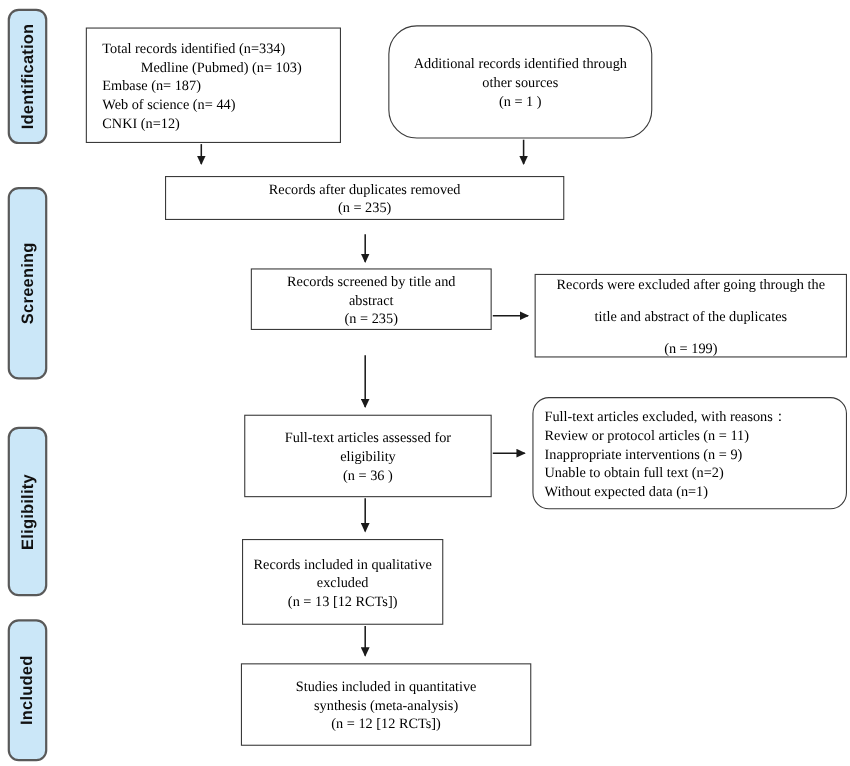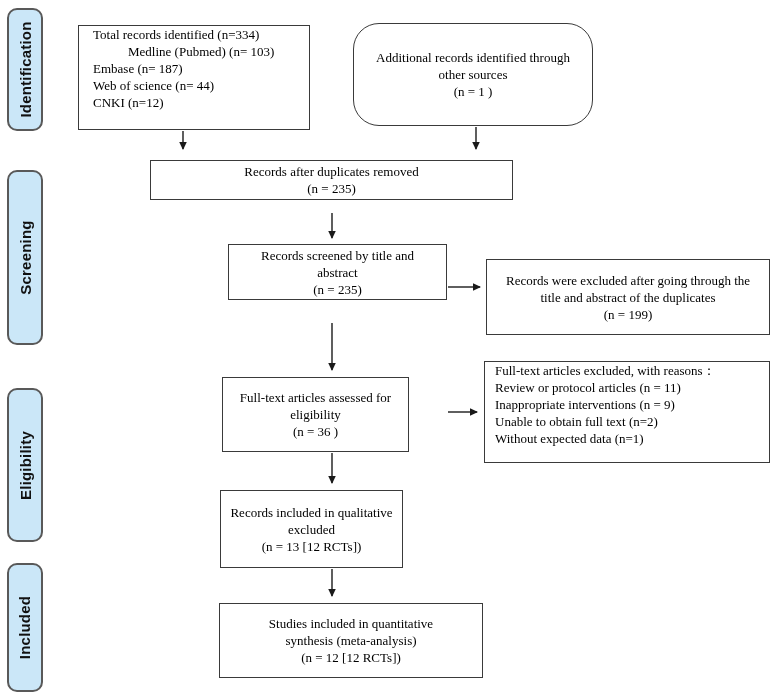--- a/index.html
+++ b/index.html
@@ -52,33 +52,34 @@
   .fbox.center {
     display: flex;
     flex-direction: column;
     justify-content: center;
     align-items: center;
     text-align: center;
   }
   .fbox.left {
     display: flex;
     flex-direction: column;
+    justify-content: center;
     text-align: left;
   }
 
   .box-records-identified   { left: 78px;  top: 25px;  width: 232px; height: 105px; padding-left: 14px; }
   .box-records-identified .line { display: block; }
   .box-records-identified .line:nth-child(2) { padding-left: 3px; margin-left: 32px; }
 
   .box-additional-records   { left: 353px; top: 23px;  width: 240px; height: 103px; border-radius: 26px; }
   .box-after-duplicates     { left: 150px; top: 160px; width: 363px; height: 40px; }
   .box-screened             { left: 228px; top: 244px; width: 219px; height: 56px; }
-  .box-excluded-title       { left: 486px; top: 259px; width: 284px; height: 76px; }
-  .box-fulltext-assessed    { left: 222px; top: 377px; width: 187px; height: 75px; }
-  .box-fulltext-excluded    { left: 484px; top: 361px; width: 286px; height: 102px; padding-left: 10px; }
+  .box-excluded-title       { left: 486px; top: 249px; width: 284px; height: 76px; gap: 12px; }
+  .box-fulltext-assessed    { left: 222px; top: 377px; width: 225px; height: 75px; }
+  .box-fulltext-excluded    { left: 484px; top: 361px; width: 286px; height: 102px; padding-left: 10px; border-radius: 15px; }
   .box-qualitative          { left: 220px; top: 490px; width: 183px; height: 78px; }
   .box-quantitative         { left: 219px; top: 603px; width: 264px; height: 75px; }
 
   
   .arrows {
     position: absolute;
     left: 0; top: 0;
     width: 773px; height: 696px;
     pointer-events: none;
   }

